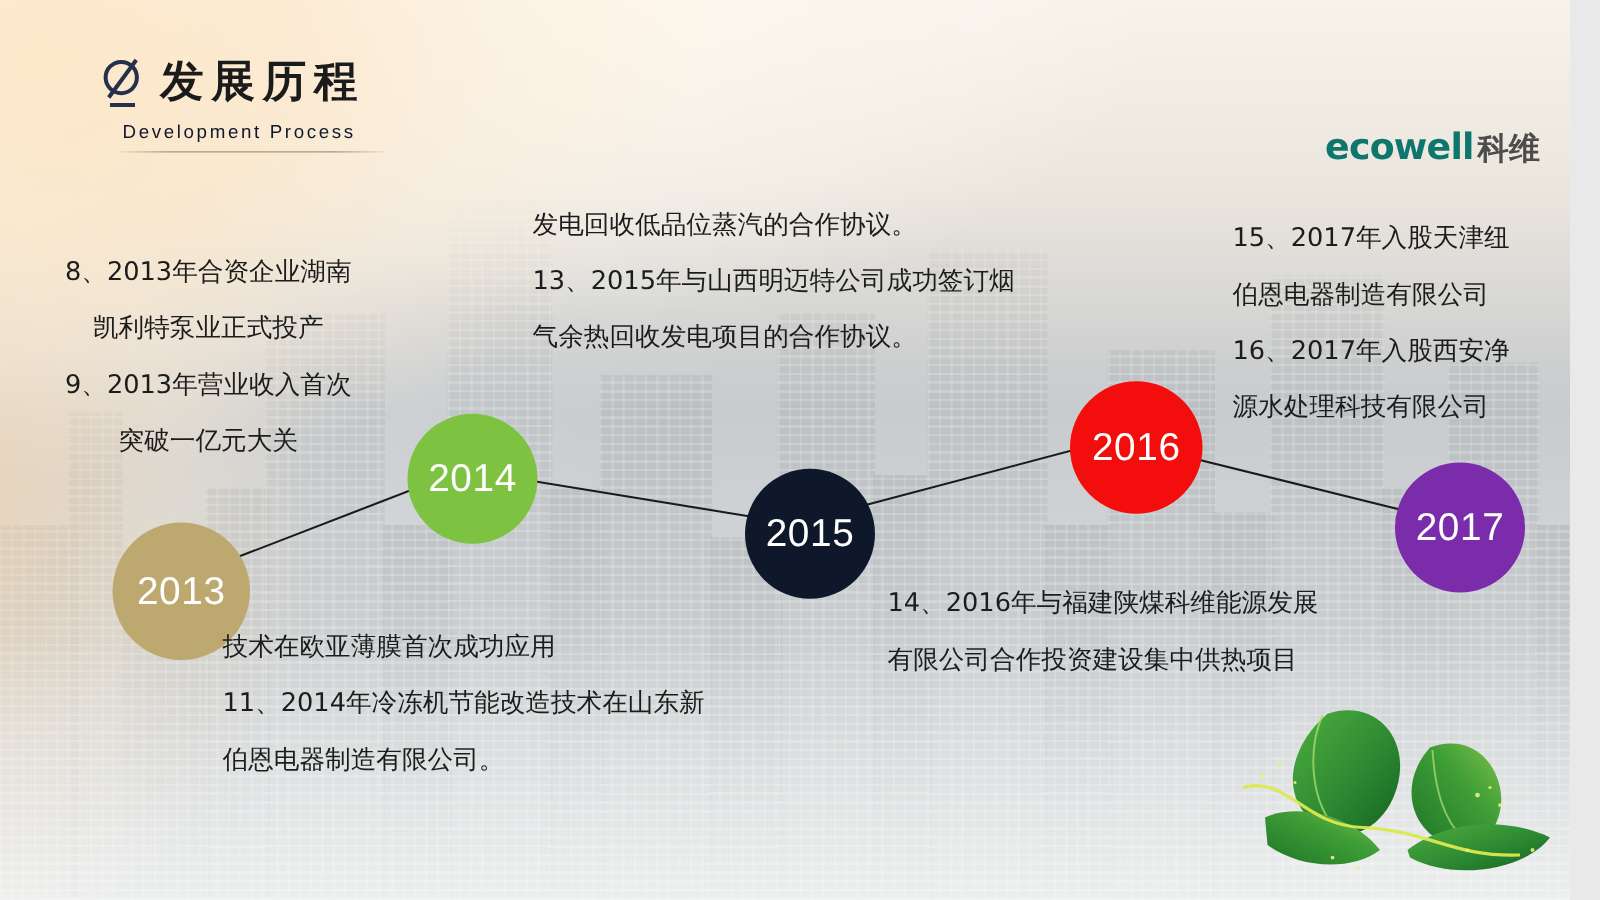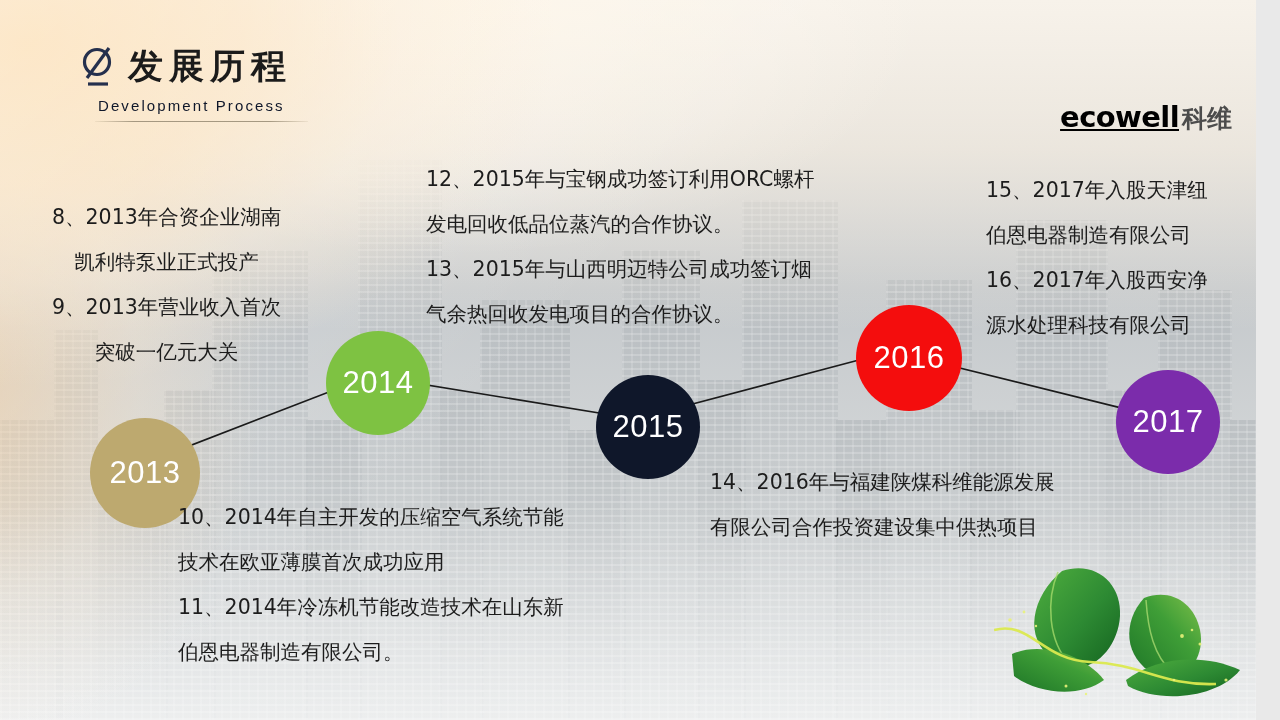--- a/index.html
+++ b/index.html
@@ -147,21 +147,21 @@
         <line x1="31" y1="4" x2="9" y2="34" stroke="#25304d" stroke-width="3.2"></line>
         <line x1="10" y1="40" x2="30" y2="40" stroke="#25304d" stroke-width="3.2"></line>
       </svg>
       <div class="title-cn">发展历程</div>
     </div>
     <div class="title-en">Development Process</div>
     <div class="title-rule"></div>
   </div>
 
   <div class="logo">
-    <span class="logo-eco" style="color: #000000; text-decoration: underline;">ecowell</span>
+    <span class="logo-eco" style="color: #0f766e;">ecowell</span>
     <span class="logo-cn" style="color: rgb(76, 76, 76);">科维</span>
   </div>
 
   <svg class="timeline-lines" viewBox="0 0 1280 720">
     <polyline id="tl-path" fill="none" stroke="#1a1a1a" stroke-width="1.7" points="145,473 378,383 648,427 909,358 1168,422"></polyline>
   </svg>
 
   <div class="node" style="left: 90px; top: 418px; width: 110px; height: 110px; background: rgb(189, 169, 111);">
     <span>2013</span>
   </div>
@@ -179,35 +179,33 @@
   </div>
 
   <div class="tblock" style="left: 52px; top: 195px; text-align: center;">
     <span class="ln">8、2013年合资企业湖南</span>
     <span class="ln">凯利特泵业正式投产</span>
     <span class="ln">9、2013年营业收入首次</span>
     <span class="ln">突破一亿元大关</span>
   </div>
 
   <div class="tblock" style="left: 426px; top: 157px;">
-    <span class="ln">12、2015年与宝钢成功签订利用ORC螺杆</span>
     <span class="ln">发电回收低品位蒸汽的合作协议。</span>
     <span class="ln">13、2015年与山西明迈特公司成功签订烟</span>
     <span class="ln">气余热回收发电项目的合作协议。</span>
   </div>
 
   <div class="tblock" style="left: 986px; top: 168px;">
     <span class="ln">15、2017年入股天津纽</span>
     <span class="ln">伯恩电器制造有限公司</span>
     <span class="ln">16、2017年入股西安净</span>
     <span class="ln">源水处理科技有限公司</span>
   </div>
 
   <div class="tblock" style="left: 178px; top: 495px;">
-    <span class="ln">10、2014年自主开发的压缩空气系统节能</span>
     <span class="ln">技术在欧亚薄膜首次成功应用</span>
     <span class="ln">11、2014年冷冻机节能改造技术在山东新</span>
     <span class="ln">伯恩电器制造有限公司。</span>
   </div>
 
   <div class="tblock" style="left: 698px; top: 460px; margin-left: 12px;">
     <span class="ln">14、2016年与福建陕煤科维能源发展</span>
     <span class="ln">有限公司合作投资建设集中供热项目</span>
   </div>
 

